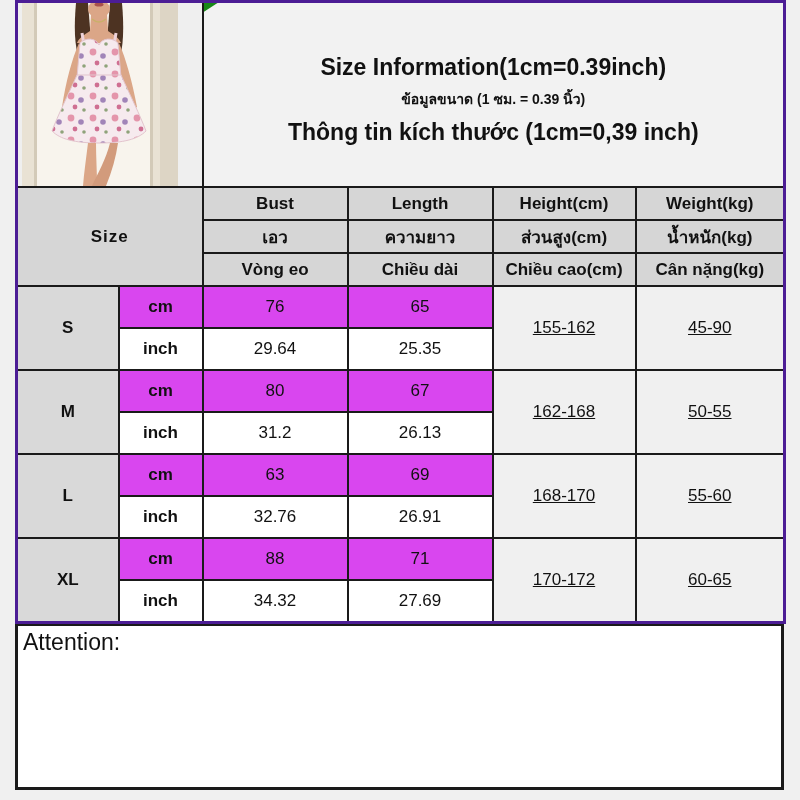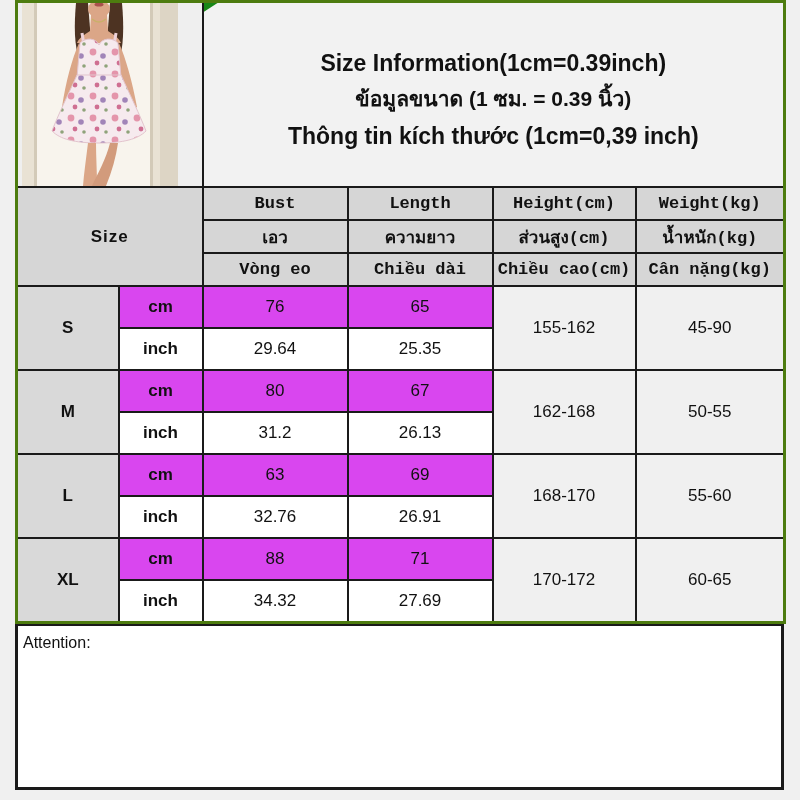--- a/index.html
+++ b/index.html
@@ -10,21 +10,21 @@
     color:#111;
     position:relative;
     overflow:hidden;
   }
   .sheet { position:absolute; left:15px; top:0; width:769px; }
 
   table.size-chart {
     border-collapse:collapse;
     table-layout:fixed;
     width:769px;
-    border:3px solid #4d7c0f;
+    border:3px solid #4c1d95;
   }
   table.size-chart td {
     border:2px solid #1a1a1a;
     text-align:center;
     vertical-align:middle;
     font-size:17px;
     padding:0;
     overflow:hidden;
   }
   tr.r-top  { height:185px; }
@@ -35,36 +35,36 @@
   td.title-cell { background:#f2f2f2; position:relative; }
   .title-stack { display:flex; flex-direction:column; justify-content:center; align-items:center; height:100%; padding-top:10px; gap:13px; }
   .title-line { font-weight:bold; font-size:23px; line-height:1.05; white-space:nowrap; }
   .corner-flag {
     position:absolute; top:0; left:0;
     width:14px; height:9px;
     background:#178717;
     clip-path:polygon(0 0,100% 0,0 100%);
   }
 
-  td.hdr  { background:#d6d6d6; font-weight:bold;font-family:Liberation Mono, monospace; }
+  td.hdr  { background:#d6d6d6; font-weight:bold; }
   td.size-corner { background:#d6d6d6; font-weight:bold; font-size:34px; letter-spacing:1px; }
   td.size-letter { background:#d9d9d9; font-weight:bold; font-size:19px; }
   td.unit { font-weight:bold; }
   td.cm-row   { background:#d946ef; }
   td.inch-row { background:#ffffff; }
-  td.merged   { background:#f0f0f0; }
+  td.merged   { background:#f0f0f0;text-decoration:underline; }
 
   .attention-box {
     width:769px;
     height:166px;
     background:#ffffff;
     border:3px solid #1a1a1a;
     border-top:2px solid #1a1a1a;
     padding:4px 6px 0 5px;
-    font-size:16px;
+    font-size:23px;
     line-height:25px;
   }
 
   svg.photo { display:block; margin-left:4px; }
 </style>
 </head>
 <body>
 
 <div class="sheet">
 
@@ -118,21 +118,21 @@
           <path d="M55,72 C46,92 36,112 30,128 C38,136 52,140 77,140 C102,140 116,136 124,128 C118,112 108,92 99,72 Z" fill="url(#floral)" stroke="#e3c4cd" stroke-width="1"></path>
 
           <path d="M66,140 C64,156 62,170 61,183 L75,183 C75,168 74,154 74,140 Z" fill="#dba687"></path>
           <path d="M88,140 C84,156 76,170 70,183 L84,183 C90,168 94,154 96,140 Z" fill="#d29b7c"></path>
         </svg>
       </td>
       <td class="title-cell" colspan="4">
         <span class="corner-flag"></span>
         <div class="title-stack">
           <div class="title-line">Size Information(1cm=0.39inch)</div>
-          <div class="title-line" style="font-size:21px">ข้อมูลขนาด (1 ซม. = 0.39 นิ้ว)</div>
+          <div class="title-line" style="font-size:14px">ข้อมูลขนาด (1 ซม. = 0.39 นิ้ว)</div>
           <div class="title-line">Thông tin kích thước (1cm=0,39 inch)</div>
         </div>
       </td>
     </tr>
 
     <tr class="r-h">
       <td class="size-corner" colspan="2" rowspan="3">Size</td>
       <td class="hdr">Bust</td>
       <td class="hdr">Length</td>
       <td class="hdr">Height(cm)</td>

